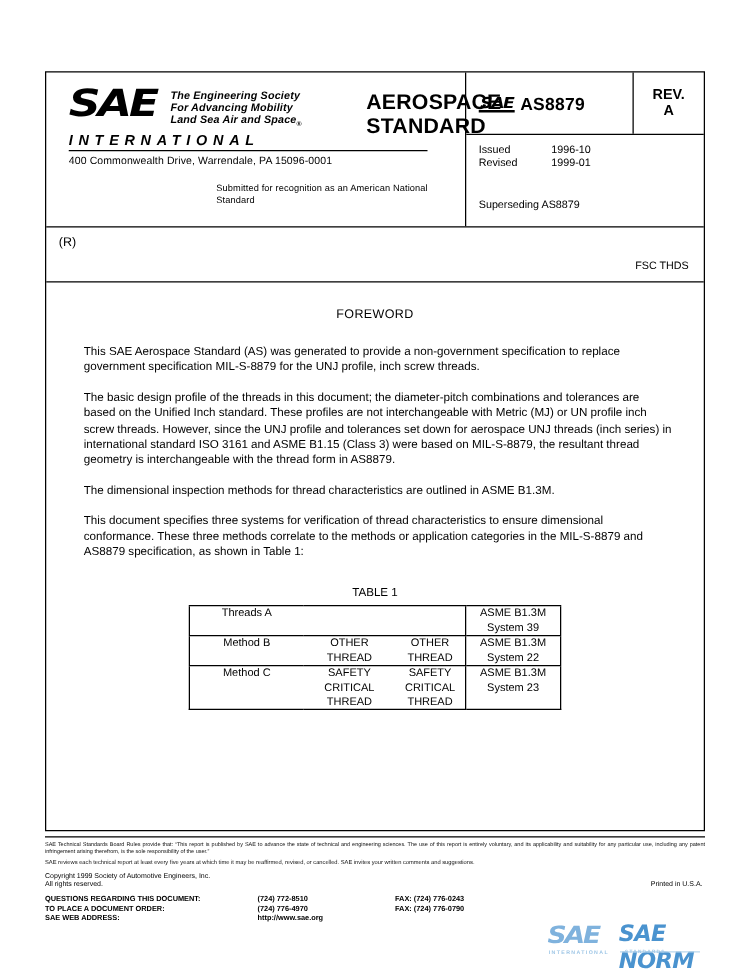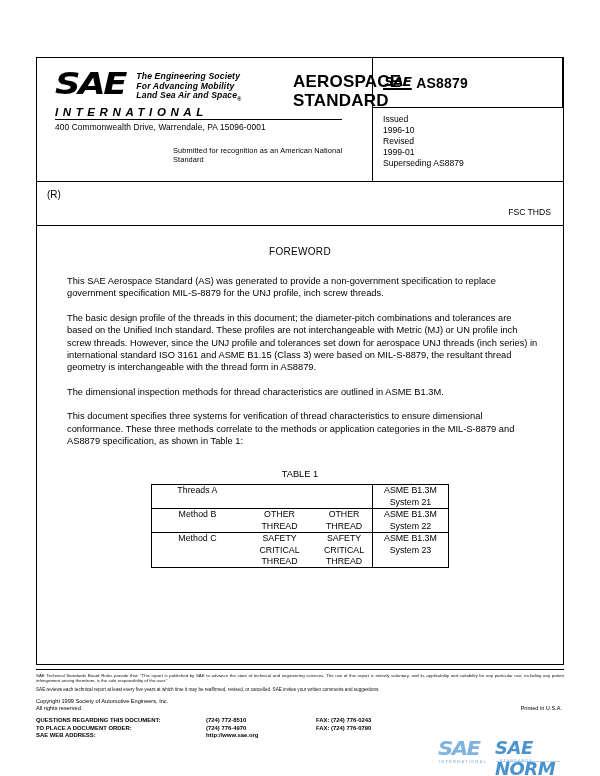--- a/index.html
+++ b/index.html
@@ -64,21 +64,21 @@
     font-weight:900;font-style:italic;font-size:12px;letter-spacing:-1px;
     transform:scaleX(1.15);transform-origin:left center;
     border-bottom:2px solid #000;line-height:12px;padding:0 1px;
   }
   .docnum{font-size:14px;font-weight:bold;letter-spacing:.2px;}
   .box-rev{
     width:56px;display:flex;flex-direction:column;align-items:center;justify-content:center;
     font-size:11.5px;font-weight:bold;line-height:13px;box-sizing:border-box;
   }
   .hdr-dates{position:relative;height:72px;padding:6px 0 0 10px;box-sizing:border-box;}
-  .date-row{display:flex;font-size:8.6px;line-height:11px;flex-direction:column;}
+  .date-row{display:flex;font-size:8.6px;line-height:11px;}
   .date-lbl{width:58px;}
   .date-val{}
   .supersede{position:absolute;left:10px;top:50px;font-size:8.6px;}
 
   
   .title-band{
     position:relative;height:44px;border-bottom:1.6px solid #000;box-sizing:border-box;
   }
   .r-mark{position:absolute;left:10px;top:7px;font-size:10px;}
   .doc-title{
@@ -179,20 +179,24 @@
         </div>
         <div class="submit-note">Submitted for recognition as an American National Standard</div>
       </div>
 
       <div class="hdr-mid">
         <div class="hdr-topline">
           <div class="box-docnum">
             <span class="sae-mini">SAE</span>
             <span class="docnum">AS8879</span>
           </div>
+          <div class="box-rev">
+            <div>REV.</div>
+            <div>A</div>
+          </div>
         </div>
         <div class="hdr-dates">
           <div class="date-row">
             <span class="date-lbl">Issued</span>
             <span class="date-val">1996-10</span>
           </div>
           <div class="date-row">
             <span class="date-lbl">Revised</span>
             <span class="date-val">1999-01</span>
           </div>
@@ -229,21 +233,21 @@
             <div>Threads A</div>
           </td>
           <td class="c2 cellpad rowline">
             <div>&nbsp;</div>
           </td>
           <td class="c3 cellpad rowline">
             <div>&nbsp;</div>
           </td>
           <td class="c4 cellpad rowline vline">
             <div>ASME B1.3M</div>
-            <div>System 21</div>
+            <div>System 39</div>
           </td>
         </tr>
 
         <tr>
           <td class="c1 cellpad rowline">
             <div>Method B</div>
           </td>
           <td class="c2 cellpad rowline">
             <div>OTHER</div>
             <div>THREAD</div>

